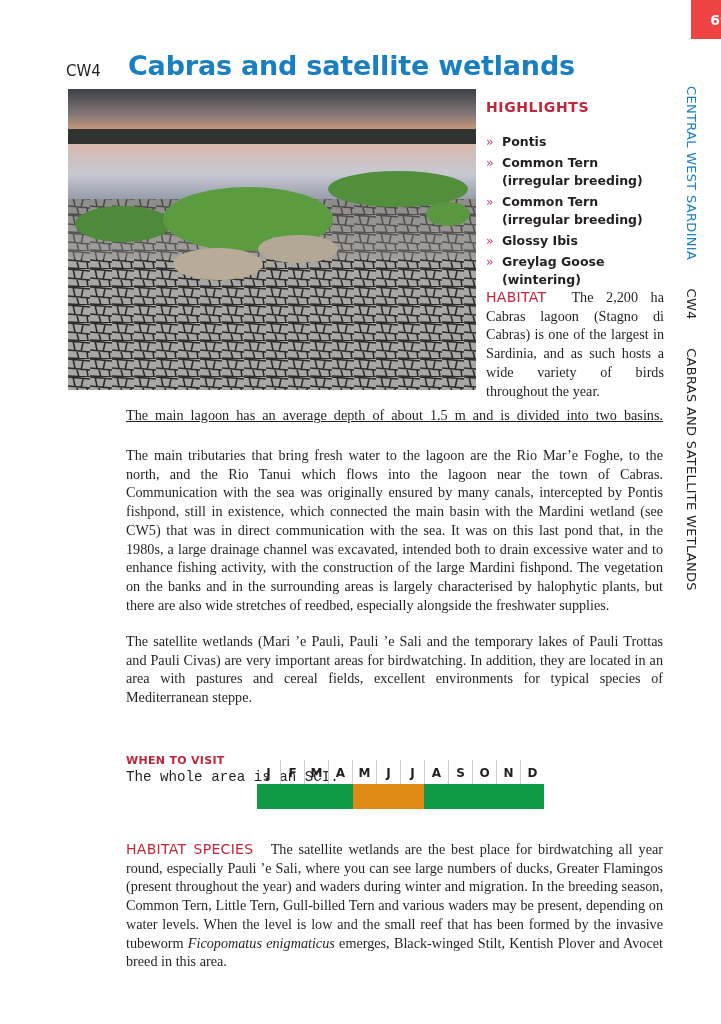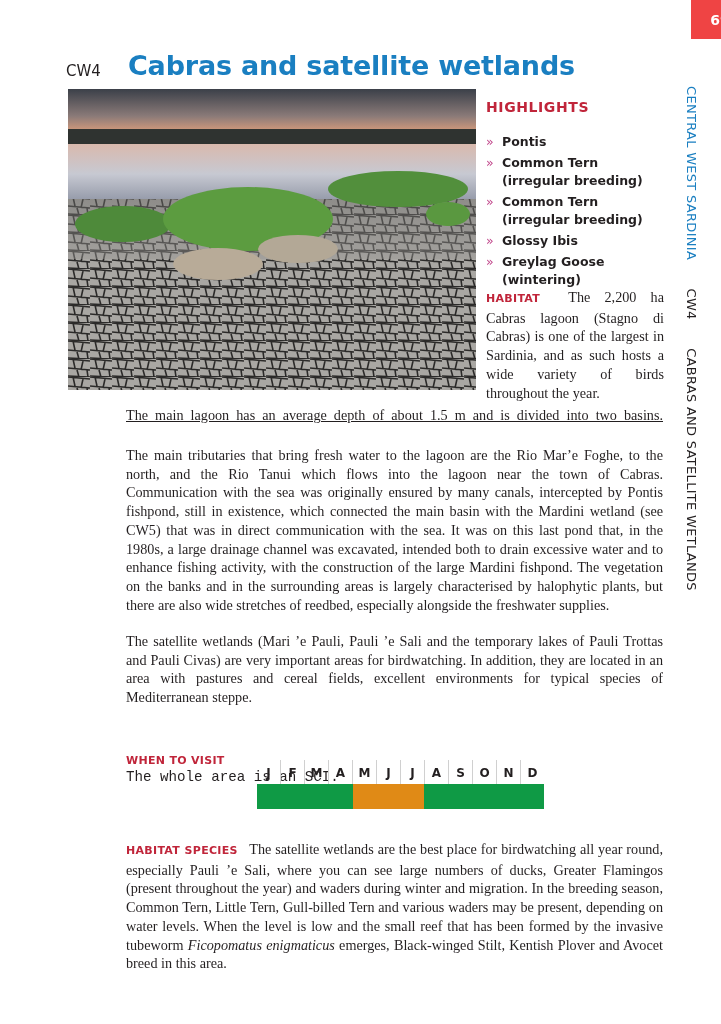--- a/index.html
+++ b/index.html
@@ -55,21 +55,21 @@
   .hl-list { list-style: none; margin: 0; padding: 0; }
   .hl-item { display: flex; font-size: 12.5px; line-height: 18px; margin-bottom: 3px; font-weight: 600; color: #231f20; }
   .hl-bullet { color: #c0458a; width: 16px; flex: none; font-weight: normal; }
   .hl-text { flex: 1; }
 
   .habitat {
     position: absolute; left: 486px; top: 288px; width: 178px;
     font-size: 14.2px; line-height: 18.7px; text-align: justify; hyphens: manual;
   }
   .label-red {
-    color: #c0253a; font-weight: bold; font-size: 11px; letter-spacing: 0.3px;
+    color: #c0253a; font-weight: normal; font-size: 14px; letter-spacing: 0.3px;
     font-family: "DejaVu Sans", "Liberation Sans", sans-serif;
   }
 
   
   .body-text {
     position: absolute; left: 126px; width: 537px;
     font-size: 14.2px; line-height: 18.7px; text-align: justify; margin: 0;
   }
   .p1 { top: 406px; text-align-last: justify; text-decoration: underline; }
   .p2 { top: 446px; }

